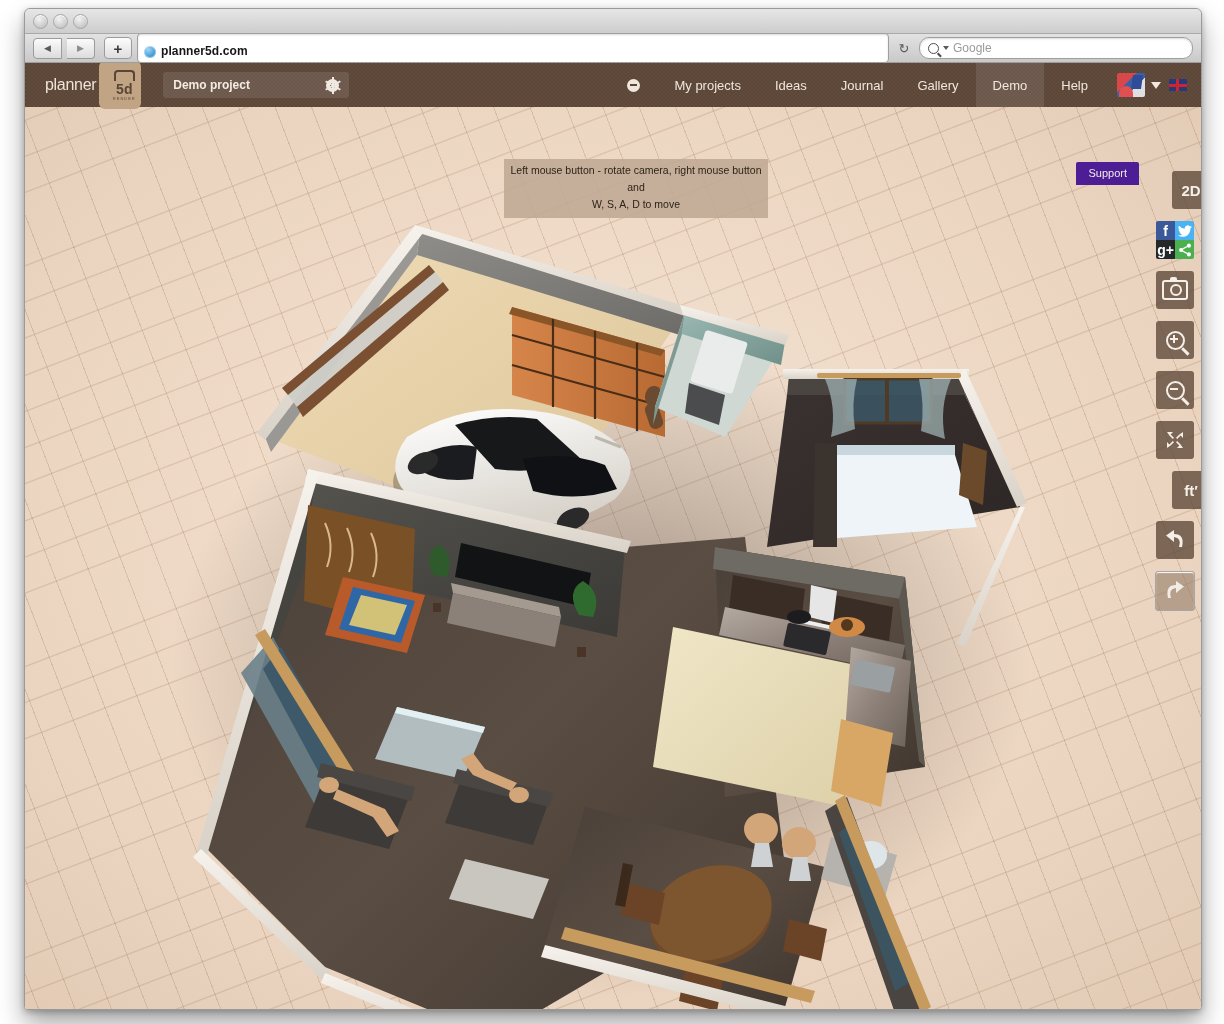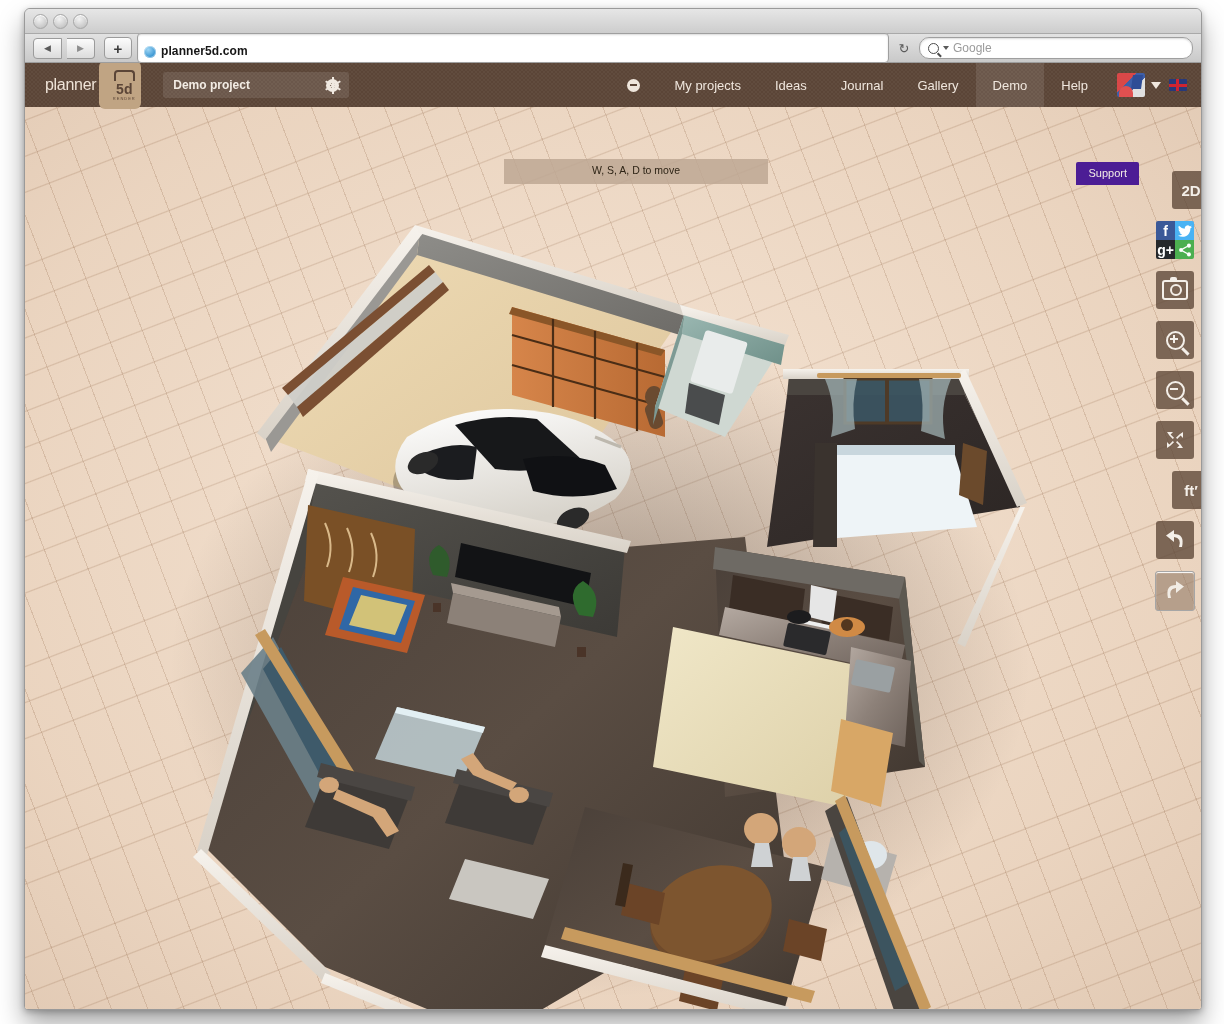--- a/index.html
+++ b/index.html
@@ -502,20 +502,21 @@
           <span id="avatar"></span>
           <span class="dropcaret"></span>
         </div>
         <div style="display:flex;align-items:center;">
           <span id="flag"></span>
         </div>
       </nav>
     </div>
 
     <div id="tooltip">
+      <div>Left mouse button - rotate camera, right mouse button and</div>
       <div>W, S, A, D to move</div>
     </div>
 
     <div id="supporttab">Support</div>
 
     <div id="righttools">
 
       <div class="tbtn label">2D</div>
 
       <div id="social">

